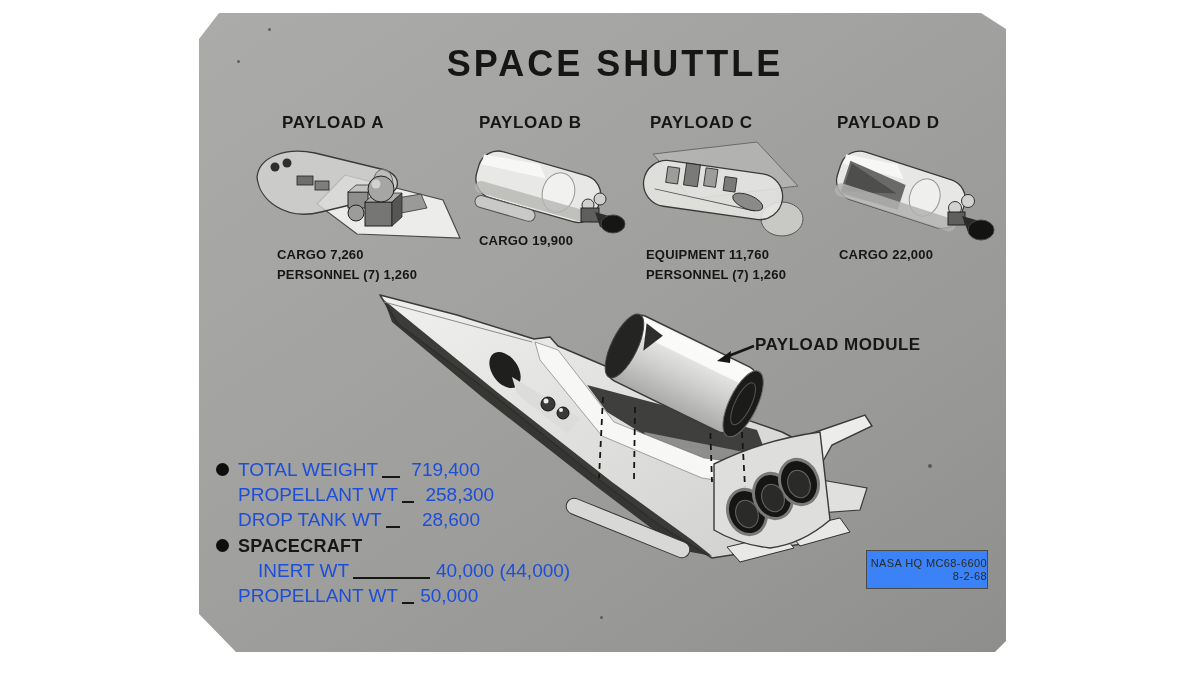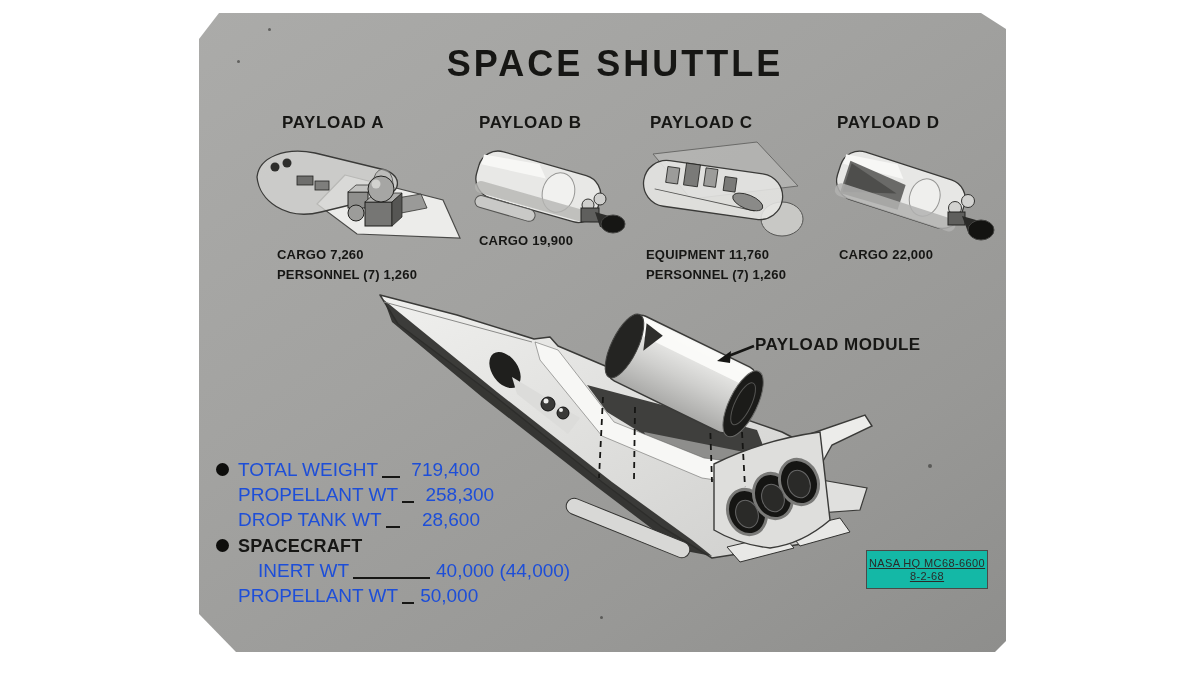--- a/index.html
+++ b/index.html
@@ -16,23 +16,23 @@
   .wheading{font-size:18px;letter-spacing:.3px;line-height:22px;}
   .wrow{position:absolute;display:flex;align-items:flex-end;height:22px;
         font-size:19px;font-weight:normal;color:#1d4ed8;white-space:nowrap;}
   .wrow .lbl{line-height:22px;}
   .wrow .lead{flex:1;border-bottom:2.5px solid #161614;margin:0 6px 3px 4px;min-width:12px;}
   .wrow .val{line-height:22px;}
   .val-r{min-width:74px;text-align:right;}
   .val-l1{min-width:140px;text-align:left;}
   .val-l2{min-width:64px;text-align:left;}
   .bullet{position:absolute;width:13px;height:13px;border-radius:50%;background:#0e0e0c;}
-  .stamp{position:absolute;left:866px;top:550px;width:120px;height:37px;background:#14b8a6;
+  .stamp{position:absolute;left:866px;top:550px;width:120px;height:37px;background:#3b82f6;
          border:1px solid #4a4a48;display:flex;flex-direction:column;justify-content:center;
-         text-align:center;font-size:11px;color:#2b2b29;letter-spacing:.4px;line-height:13px;text-decoration:underline;}
+         text-align:right;font-size:11px;color:#2b2b29;letter-spacing:.4px;line-height:13px;}
   svg.illus{position:absolute;overflow:visible;}
   .speck{position:absolute;background:#3a3a38;border-radius:50%;opacity:.65;}
 </style>
 </head>
 <body>
 
 <div class="stage">
 
   <div class="board"></div>
 

